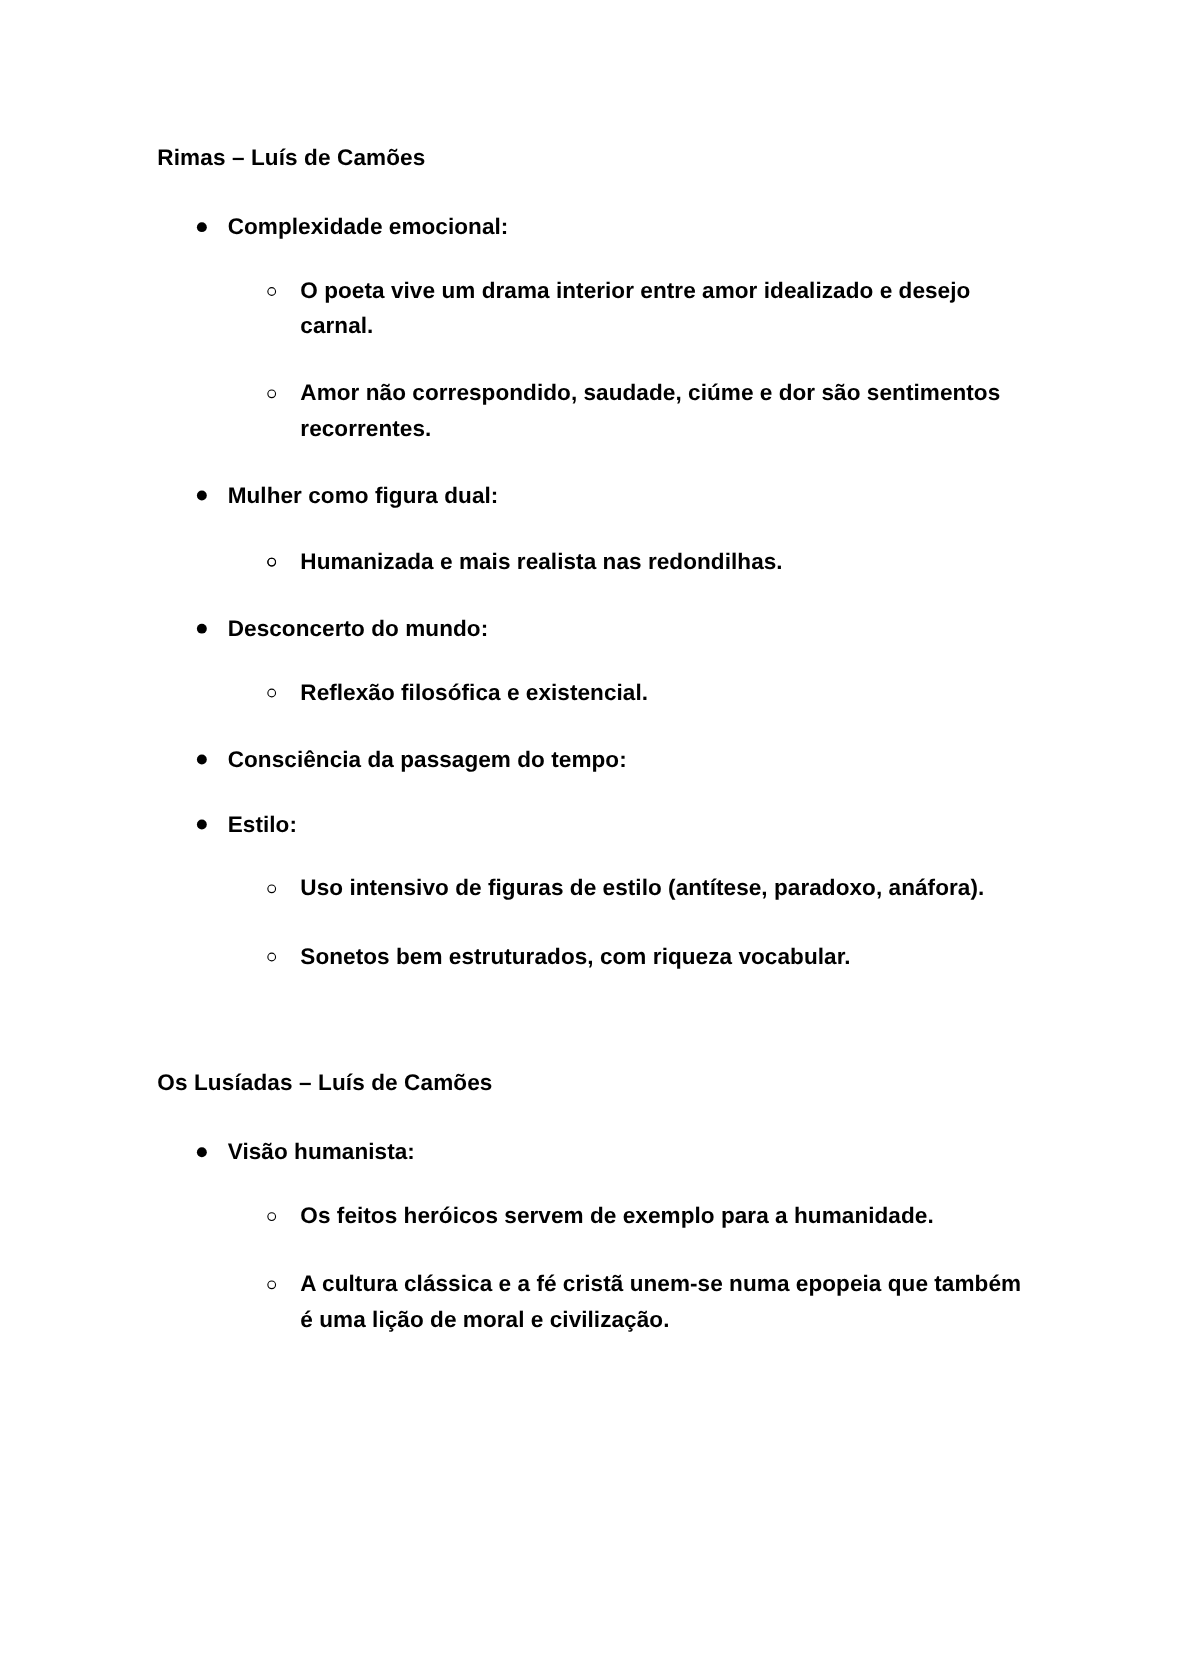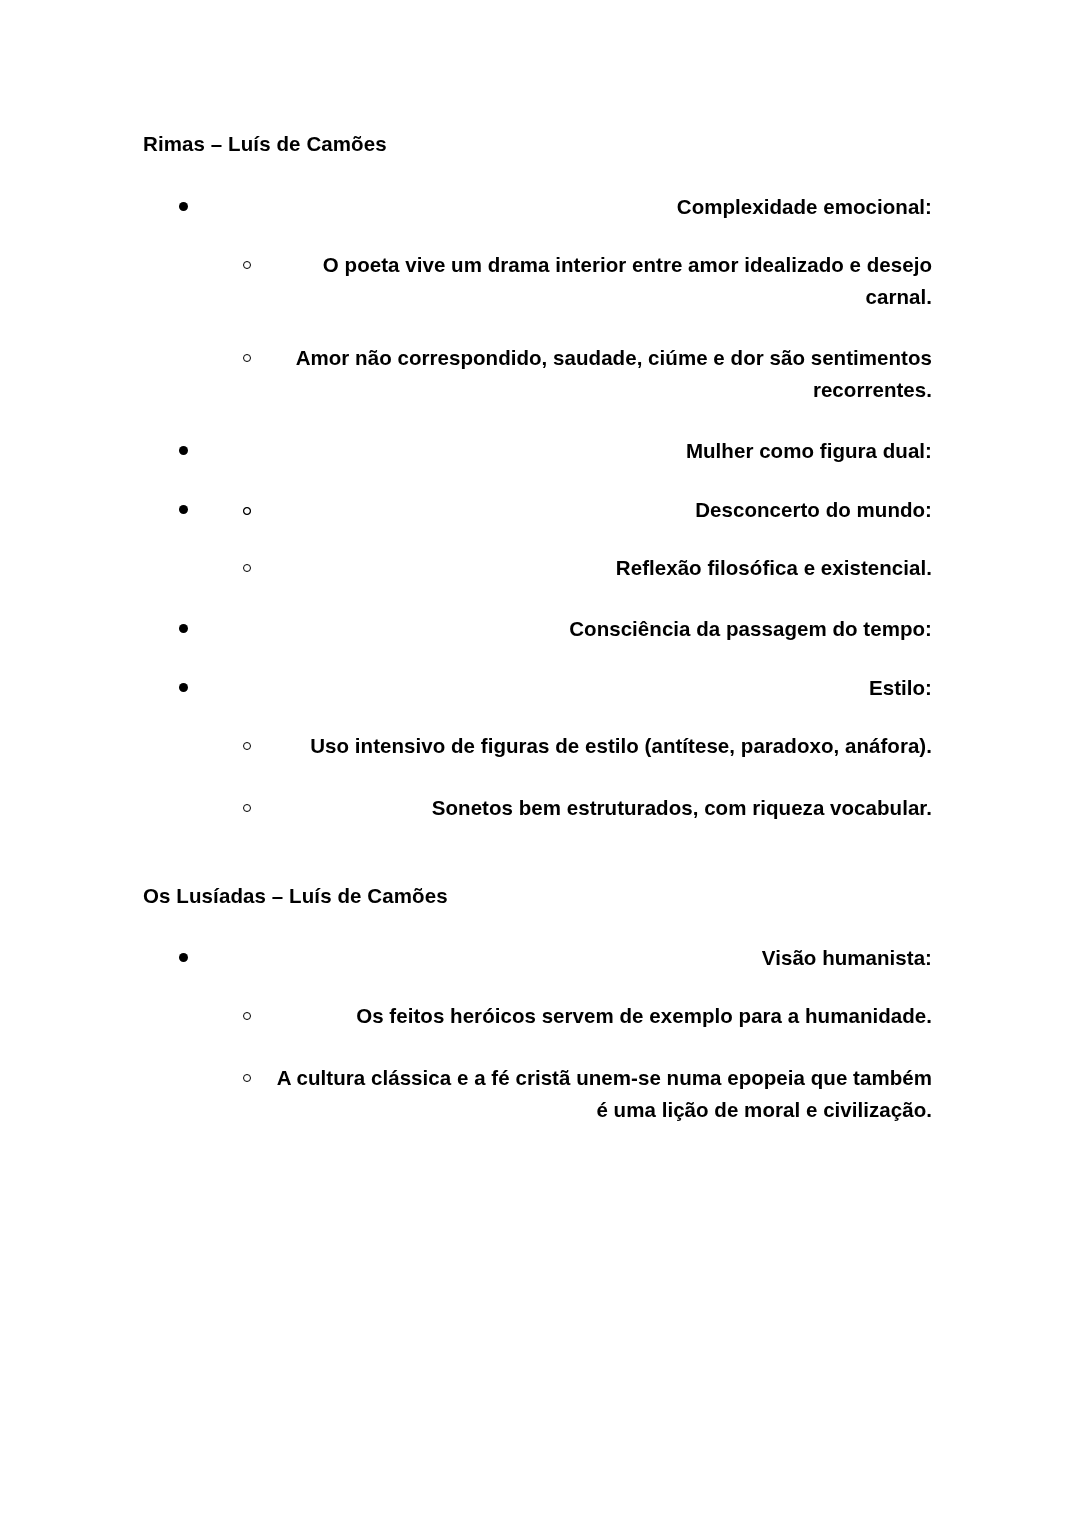--- a/index.html
+++ b/index.html
@@ -29,29 +29,28 @@
   .section-title {
     font-size: 20.5px;
     font-weight: bold;
     line-height: 1.35;
     letter-spacing: 0.1px;
     margin: 0 0 34px 0;
     color: #000000;
   }
 
   .section + .section {
-    margin-top: 58px;
+    margin-top: 86px;
   }
 
   
   ul.level1 {
     list-style: none;
     margin: 0;
     padding: 0;
-    text-align: right;
   }
 
   li.item1 {
     position: relative;
     padding-left: 64px;
     margin: 0 0 30px 0;
     font-size: 20.5px;
     font-weight: bold;
     line-height: 1.42;
     letter-spacing: 0.05px;
@@ -152,20 +151,21 @@
 
       <li class="item1">
         <span class="bullet1"></span>
         <span class="txt">Mulher como figura dual:</span>
         <ul class="level2">
           <li class="item2">
             <span class="bullet2"></span>
           </li>
           <li class="item2">
             <span class="bullet2"></span>
+            <span class="txt">Humanizada e mais realista nas redondilhas.</span>
           </li>
         </ul>
       </li>
 
       <li class="item1">
         <span class="bullet1"></span>
         <span class="txt">Desconcerto do mundo:</span>
         <ul class="level2">
           <li class="item2">
             <span class="bullet2"></span>

